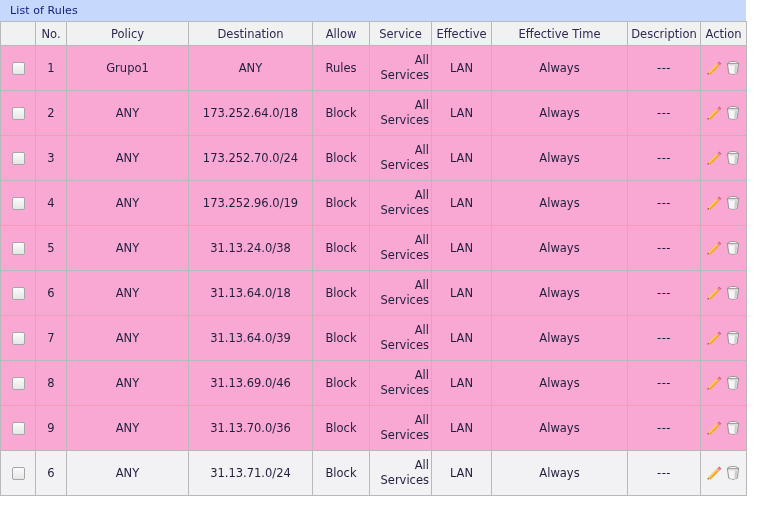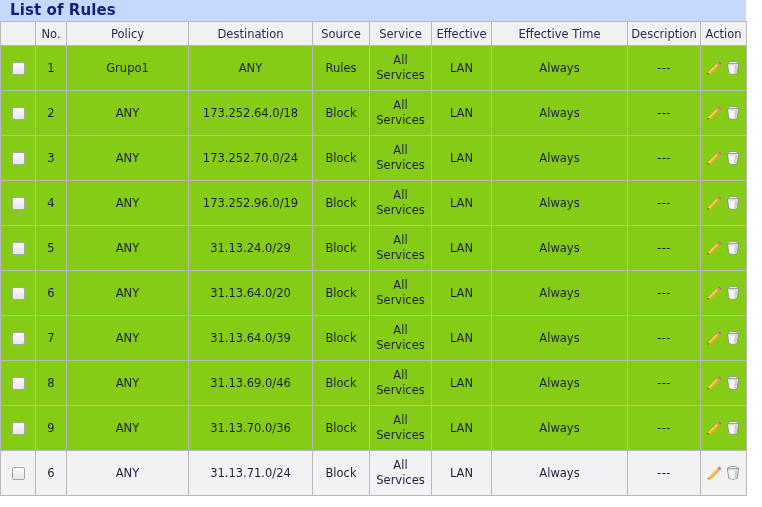--- a/index.html
+++ b/index.html
@@ -19,33 +19,33 @@
   .panel {
     width: 746px;
     margin: 0;
   }
 
   .panel-title {
     height: 21px;
     line-height: 21px;
     background: #c6d8fb;
     color: #13217a;
-    font-weight: bold;
-    font-size: 15px;
+    font-weight: normal;
+    font-size: 11px;
     padding-left: 10px;
     box-sizing: border-box;
     letter-spacing: 0.1px;
   }
 
   
   table.rules {
     border-collapse: collapse;
     table-layout: fixed;
     width: 746px;
-    background: #84cc16;
+    background: #f9a8d4;
   }
 
   table.rules th,
   table.rules td {
     border: 1px solid #b9b9b9;
     font-size: 11.5px;
     font-weight: normal;
     color: #1f1f3d;
     text-align: center;
     vertical-align: middle;
@@ -94,20 +94,21 @@
     background: linear-gradient(180deg, #fbfbfb 0%, #e6e6e6 100%);
     box-sizing: border-box;
     vertical-align: middle;
     cursor: pointer;
   }
 
   
   .svc-wrap {
     display: block;
     line-height: 15px;
+    text-align: right;
   }
 
   .desc-dash {
     letter-spacing: 0.5px;
     color: #1f1f3d;
   }
 
   
   .actions {
     display: flex;
@@ -144,21 +145,21 @@
         <col class="c-time">
       <col class="c-desc">
         <col class="c-act">
     </colgroup>
     <thead>
       <tr>
         <th></th>
         <th>No.</th>
         <th>Policy</th>
         <th>Destination</th>
-        <th>Source</th>
+        <th>Allow</th>
         <th>Service</th>
         <th>Effective</th>
         <th>Effective Time</th>
         <th>Description</th>
         <th>Action</th>
       </tr>
     </thead>
     <tbody id="rules-body">
         <tr>
           <td><span class="cbx"></span></td>
@@ -297,21 +298,21 @@
                   <path d="M10.9 6.4 L13.3 6.0 L12.6 13.9 Q11.4 14.5 10.2 14.8 Z" fill="#cfcfcf"></path>
                 </svg>
               </span>
             </div>
           </td>
         </tr>
         <tr>
           <td><span class="cbx"></span></td>
           <td>5</td>
           <td>ANY</td>
-          <td>31.13.24.0/29</td>
+          <td>31.13.24.0/38</td>
           <td>Block</td>
           <td>
             <span class="svc-wrap">All</span>
             <span class="svc-wrap">Services</span>
           </td>
           <td>LAN</td>
           <td>Always</td>
           <td><span class="desc-dash">---</span></td>
           <td>
             <div class="actions">
@@ -332,21 +333,21 @@
                   <path d="M10.9 6.4 L13.3 6.0 L12.6 13.9 Q11.4 14.5 10.2 14.8 Z" fill="#cfcfcf"></path>
                 </svg>
               </span>
             </div>
           </td>
         </tr>
         <tr>
           <td><span class="cbx"></span></td>
           <td>6</td>
           <td>ANY</td>
-          <td>31.13.64.0/20</td>
+          <td>31.13.64.0/18</td>
           <td>Block</td>
           <td>
             <span class="svc-wrap">All</span>
             <span class="svc-wrap">Services</span>
           </td>
           <td>LAN</td>
           <td>Always</td>
           <td><span class="desc-dash">---</span></td>
           <td>
             <div class="actions">

